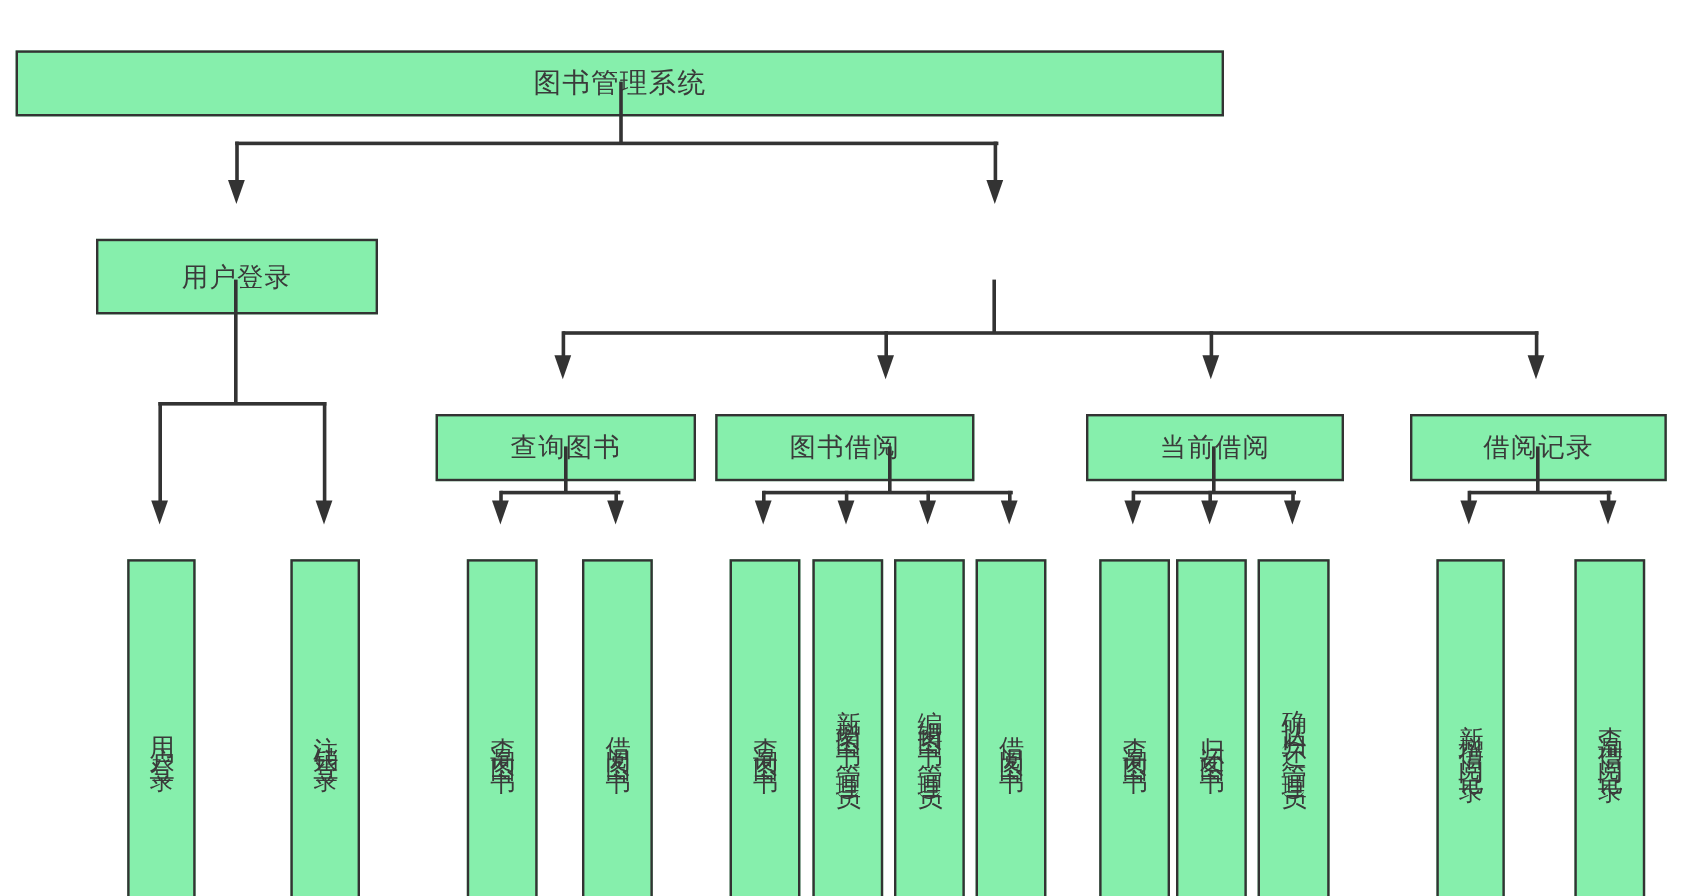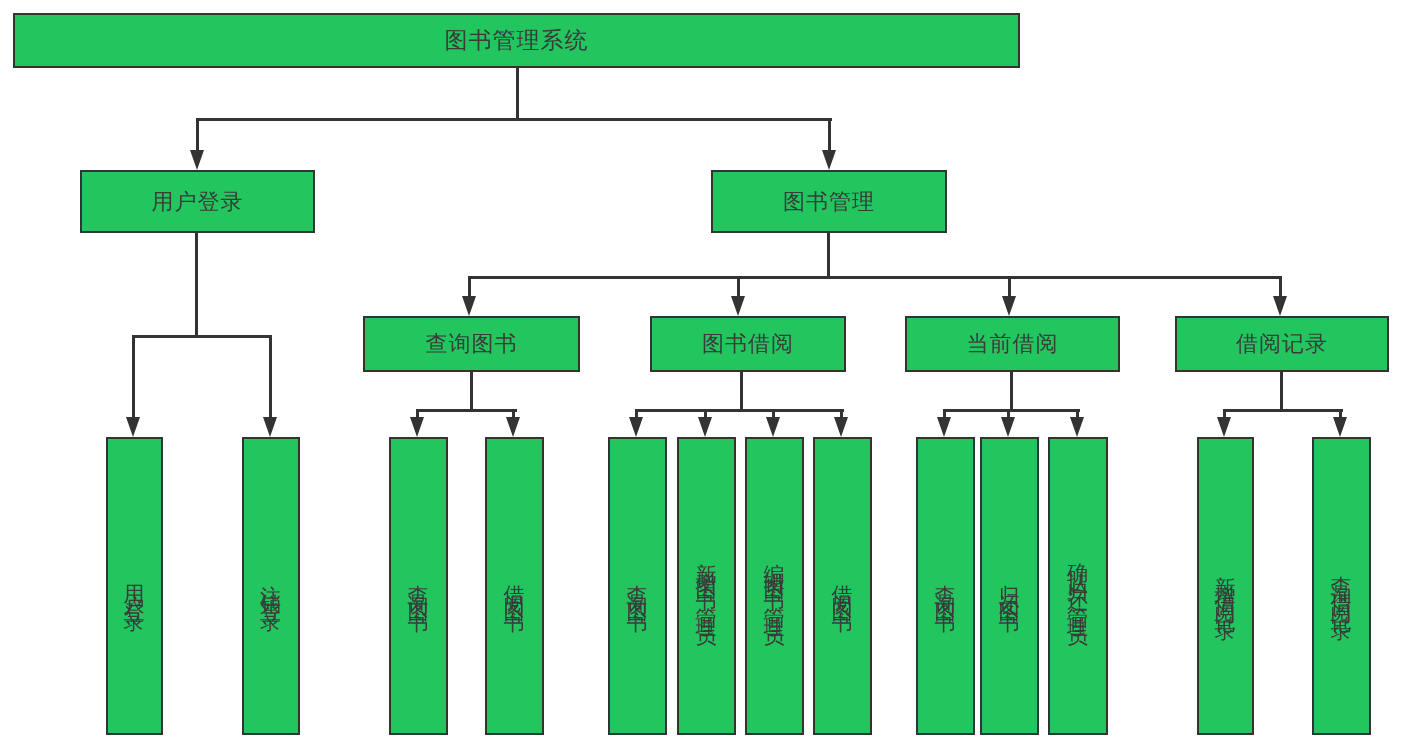--- a/index.html
+++ b/index.html
@@ -13,26 +13,27 @@
     position:relative;
     width:1405px;height:747px;
     background:var(--bg);
     font-family:"Liberation Sans", sans-serif;
     overflow:hidden;
   }
   .box{
     position:absolute;
     box-sizing:border-box;
     border:2.5px solid var(--line);
-    background:#22c55e;
+    background:#86efac;
     color:var(--text);
     display:flex;
     align-items:center;
     justify-content:center;
     text-align:center;
+    margin-top:29px;
   }
   .hbox{font-size:22px;letter-spacing:1px;}
   .root-box{font-size:23px;}
   .vbox{font-size:21px;}
   .vbox .vtext{
     writing-mode:vertical-rl;
     text-orientation:mixed;
     letter-spacing:9px;
     line-height:1;
     white-space:nowrap;
@@ -57,24 +58,23 @@
   }
 </style>
 </head>
 <body>
 
 <div class="canvas">
 
   <div class="box hbox root-box" style="left:13px;top:13px;width:1007px;height:55px;">图书管理系统</div>
 
   <div class="box hbox" style="left:80px;top:170px;width:235px;height:63px;">用户登录</div>
-  <div class="box hbox" style="left:711px;top:170px;width:236px;height:63px;">图书管理</div>
 
   <div class="box hbox" style="left:363px;top:316px;width:217px;height:56px;">查询图书</div>
-  <div class="box hbox" style="left:650px;top:316px;width:196px;height:56px;">图书借阅</div>
+  <div class="box hbox" style="left:596px;top:316px;width:216px;height:56px;">图书借阅</div>
   <div class="box hbox" style="left:905px;top:316px;width:215px;height:56px;">当前借阅</div>
   <div class="box hbox" style="left:1175px;top:316px;width:214px;height:56px;">借阅记录</div>
 
   <div class="box vbox" style="left:106px;top:437px;width:57px;height:298px;">
     <span class="vtext">用户登录</span>
   </div>
   <div class="box vbox" style="left:242px;top:437px;width:58px;height:298px;">
     <span class="vtext">注销登录</span>
   </div>
 

